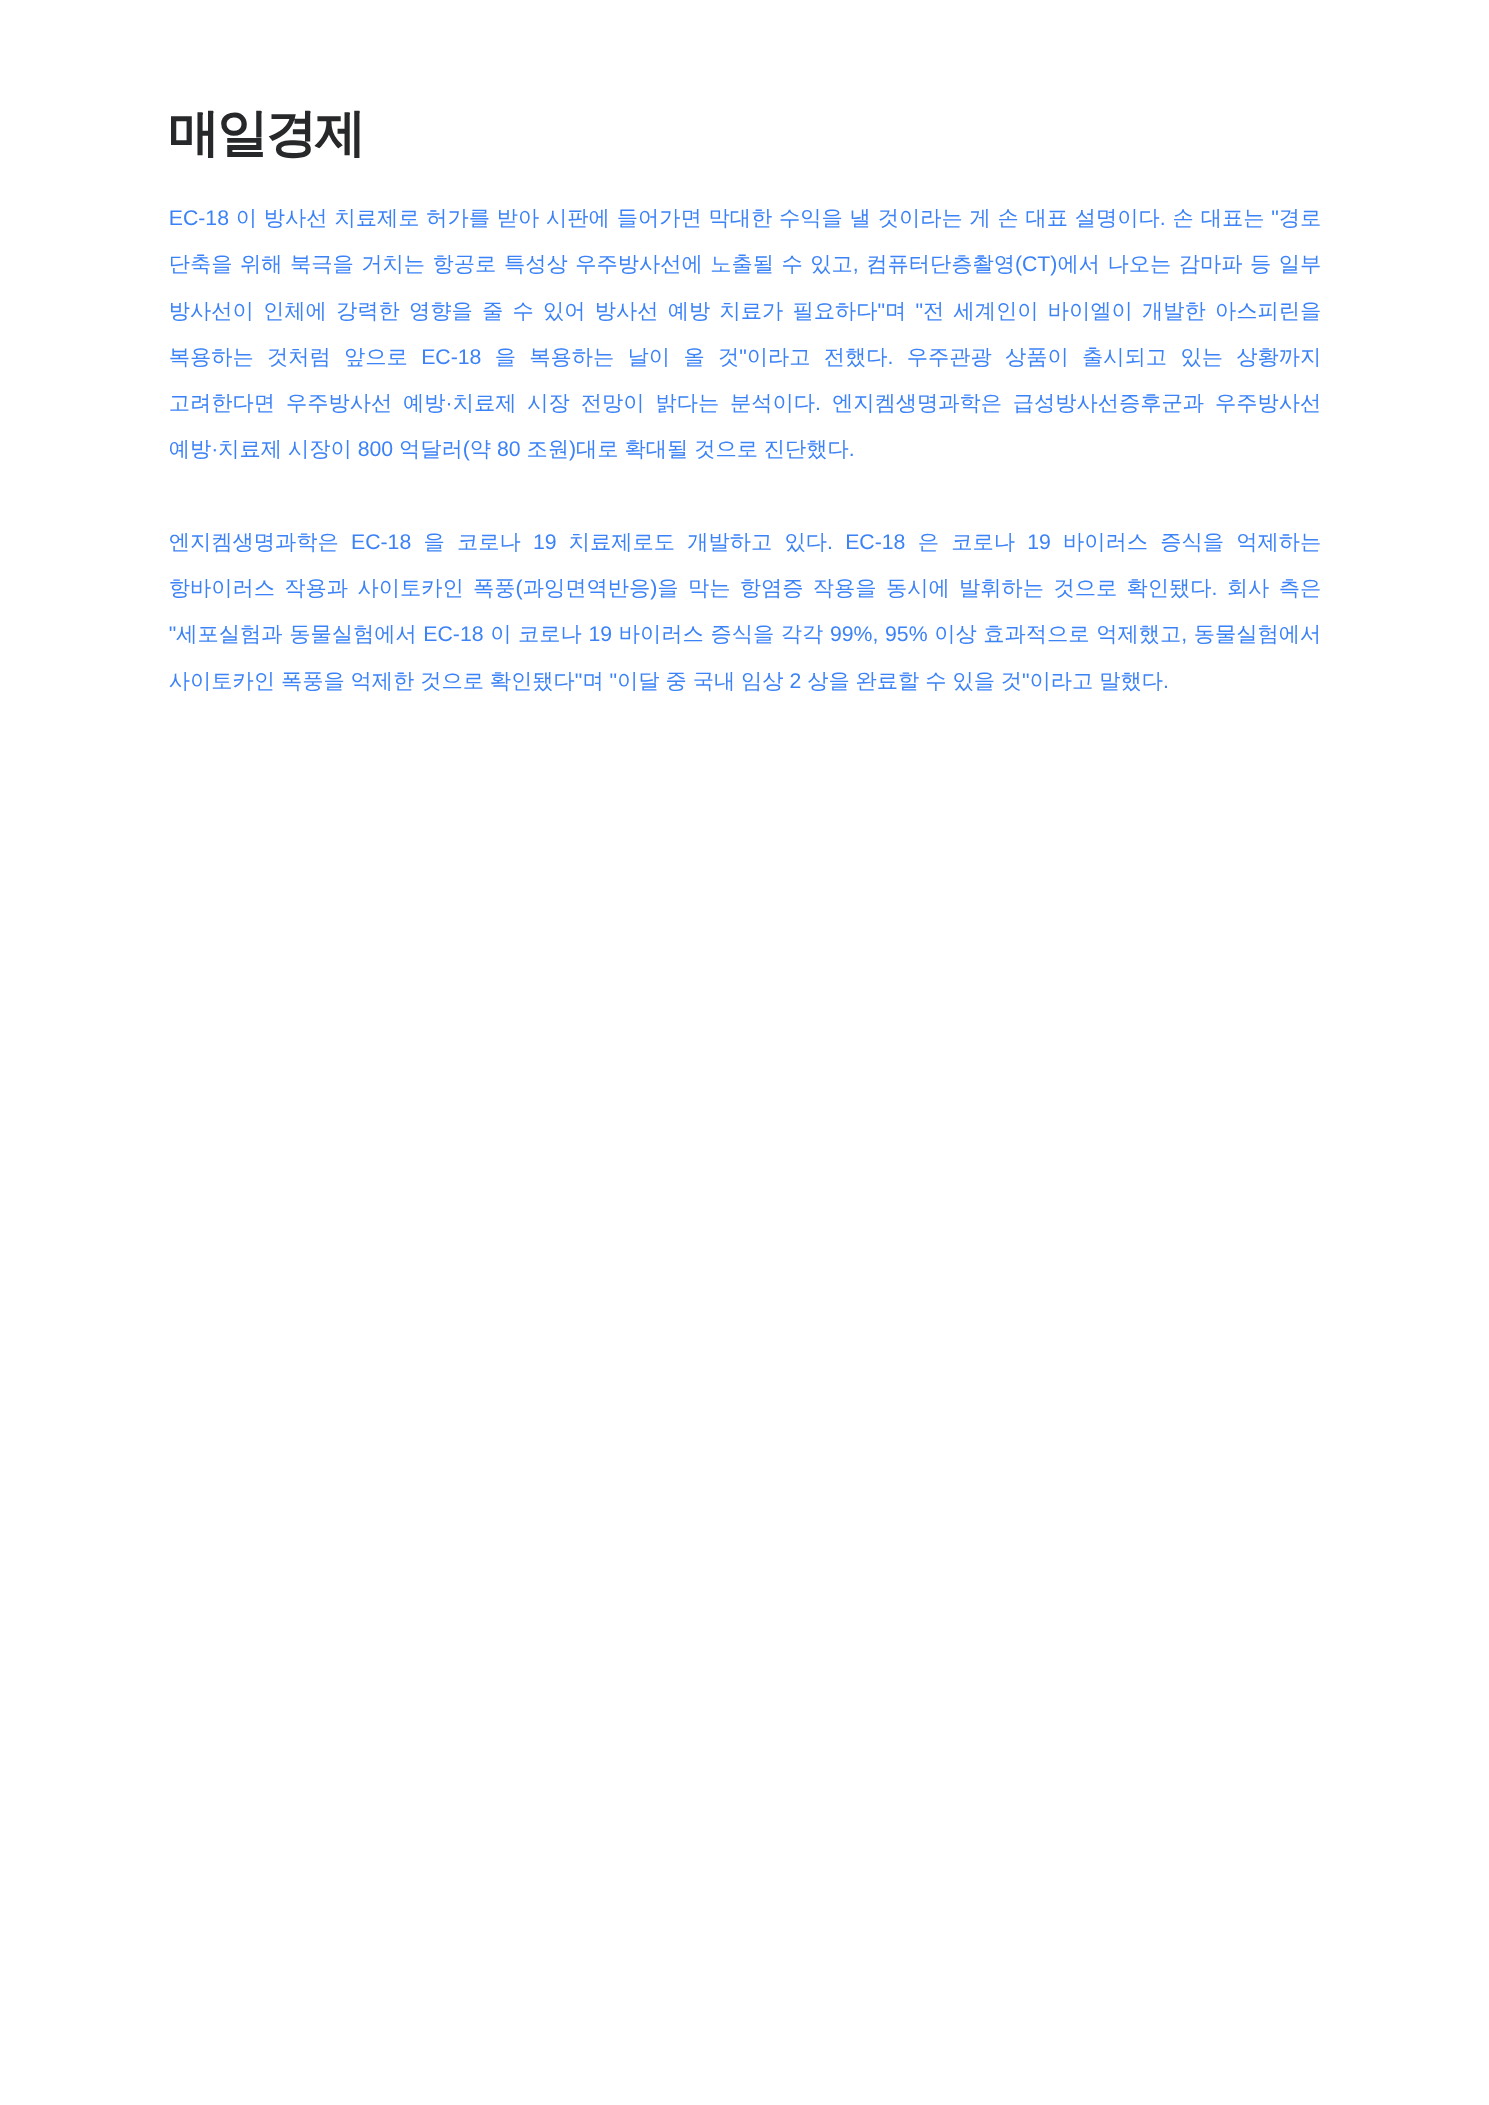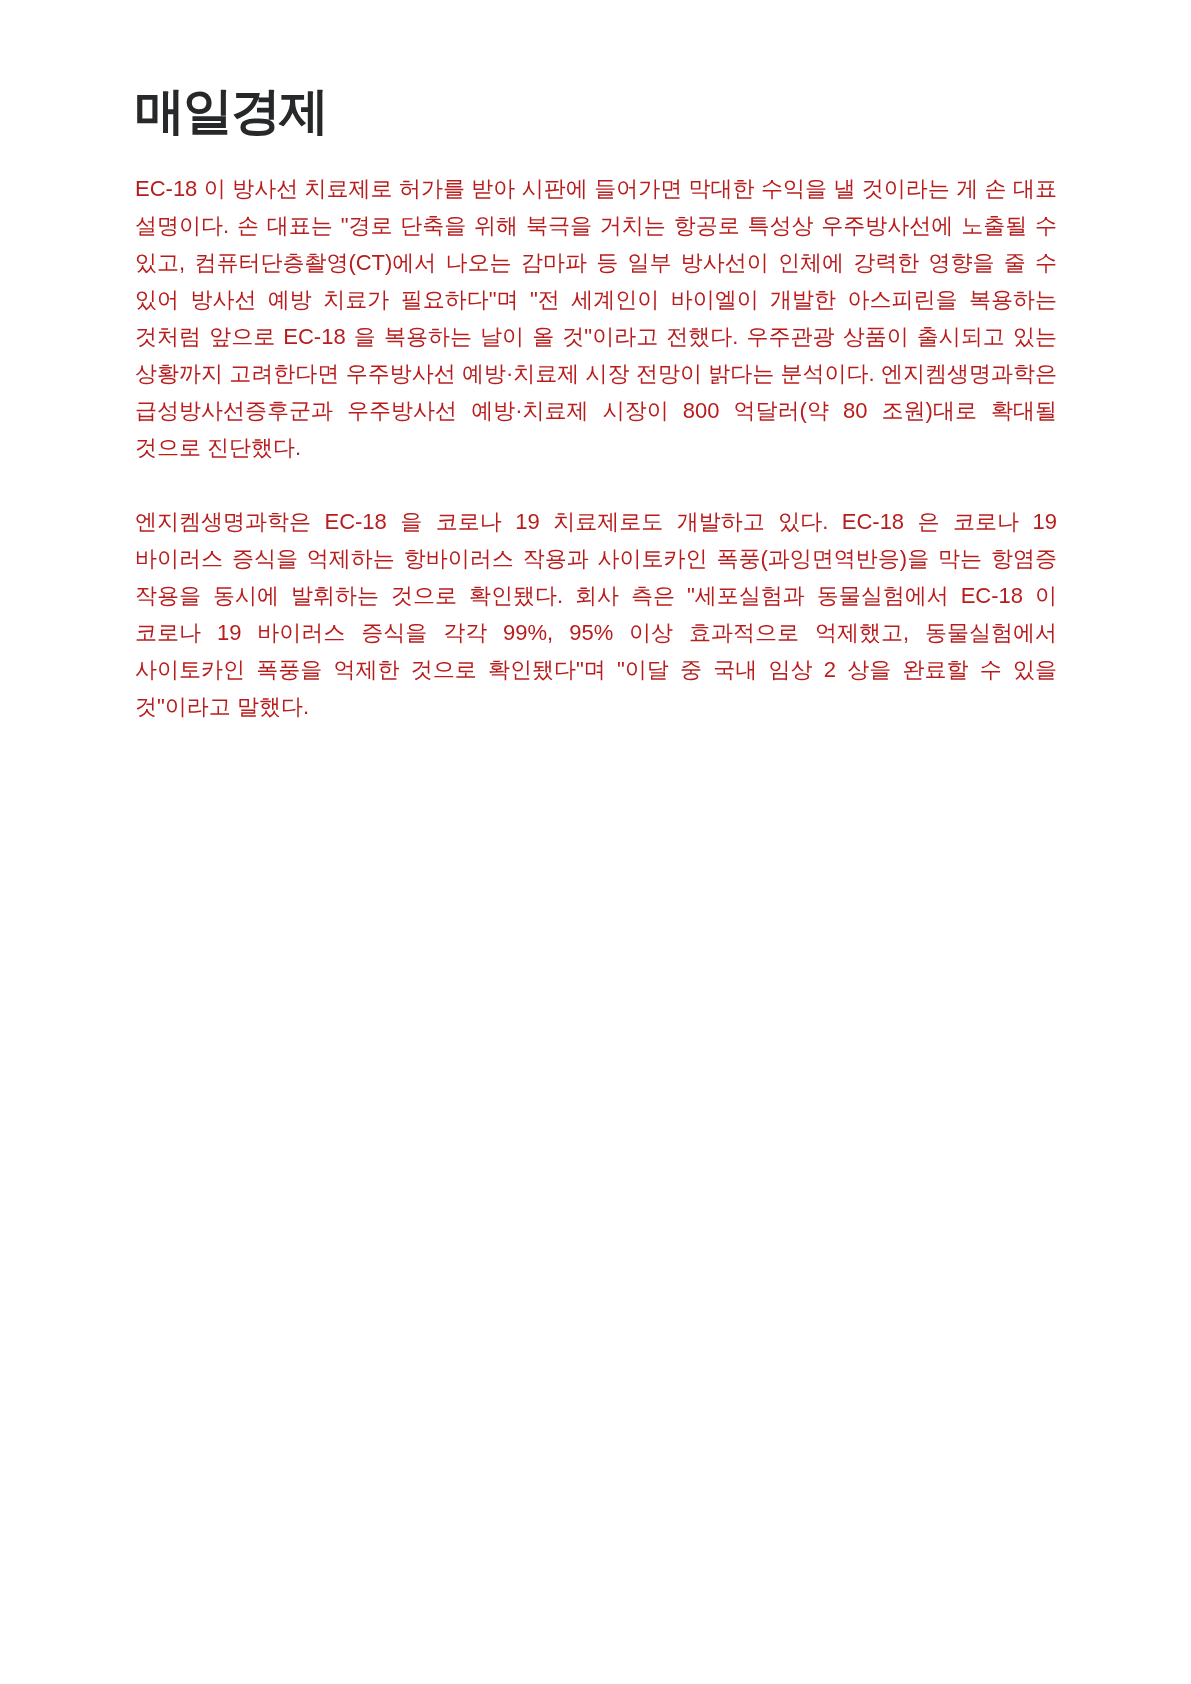--- a/index.html
+++ b/index.html
@@ -14,34 +14,34 @@
       background: #ffffff;
       font-family: "Liberation Sans", sans-serif;
       overflow: hidden;
     }
     .masthead {
       position: absolute;
       left: 135px;
       top: 86px;
     }
     .logo {
-      font-size: 50px;
+      font-size: 41px;
       font-weight: 800;
       color: #26282a;
       letter-spacing: -2px;
       line-height: 1;
       font-family: "Liberation Sans", sans-serif;
     }
     .article {
       position: absolute;
       left: 135px;
-      top: 170px;
+      top: 156px;
       width: 922px;
-      color: #b91c1c;
-      font-size: 22px;
+      color: #3b82f6;
+      font-size: 17px;
       line-height: 37px;
       text-align: justify;
       word-break: keep-all;
     }
     .article p {
       margin: 0 0 37px 0;
     }
   </style>
 </head>
 <body>

